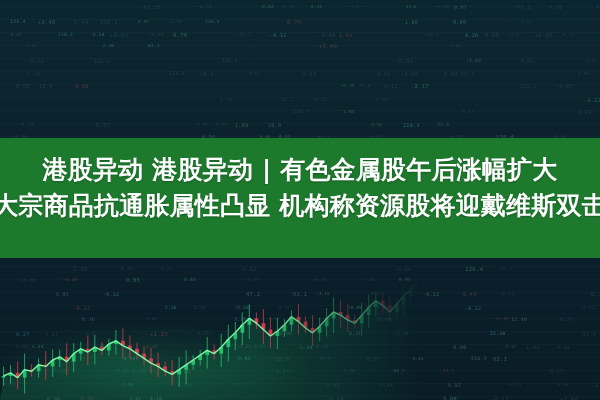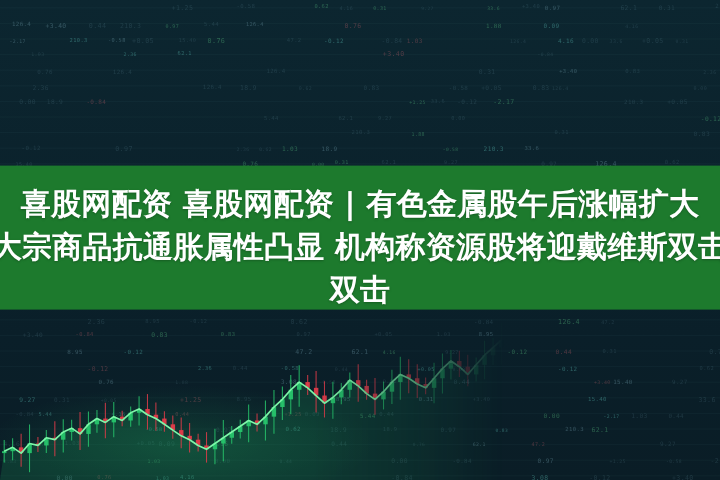--- a/index.html
+++ b/index.html
@@ -495,18 +495,17 @@
         <line x1="410.9" x2="410.9" y1="31.4" y2="54.2" stroke="#27c46b" stroke-width="0.9" opacity="0.85"></line>
         <rect x="409.0" y="39.6" width="3.7" height="6.4" fill="#27c46b" opacity="0.95"></rect>
         <line x1="417.9" x2="417.9" y1="18.8" y2="54.0" stroke="#27c46b" stroke-width="0.9" opacity="0.85"></line>
         <rect x="416.1" y="33.2" width="3.7" height="6.4" fill="#27c46b" opacity="0.95"></rect>
         <polyline points="3.5,126.0 10.5,122.8 17.6,127.6 24.6,119.6 31.6,121.2 38.6,114.8 45.7,116.4 52.7,110.0 59.7,106.8 66.7,111.6 73.7,103.6 80.8,98.8 87.8,102.0 94.8,97.2 101.8,100.4 108.9,94.0 115.9,90.8 122.9,95.6 129.9,98.8 137.0,103.6 144.0,108.4 151.0,113.2 158.0,116.4 165.1,121.2 172.1,124.4 179.1,119.6 186.1,114.8 193.1,110.0 200.2,105.2 207.2,100.4 214.2,103.6 221.2,97.2 228.3,89.2 235.3,82.8 242.3,74.8 249.3,68.4 256.4,73.2 263.4,79.6 270.4,86.0 277.4,81.2 284.4,74.8 291.5,66.8 298.5,71.6 305.5,78.0 312.5,82.8 319.6,76.4 326.6,68.4 333.6,62.0 340.6,65.2 347.7,70.0 354.7,73.2 361.7,65.2 368.7,57.2 375.8,50.8 382.8,55.6 389.8,62.0 396.8,54.0 403.8,46.0 410.9,39.6 417.9,33.2" fill="none" stroke="#7df6a8" stroke-width="1.4" stroke-linejoin="round"></polyline>
       </svg>
   </div>
 
   <div class="banner"></div>
   <div class="headline">
-    <div class="hline l1">喜股网配资 喜股网配资 | 有色金属股午后涨幅扩大</div>
+    <div class="hline l1">港股异动 港股异动 | 有色金属股午后涨幅扩大</div>
     <div class="hline l2">大宗商品抗通胀属性凸显 机构称资源股将迎戴维斯双击</div>
-    <div class="hline l3">双击</div>
   </div>
 
 </div>
 
 </body></html>

